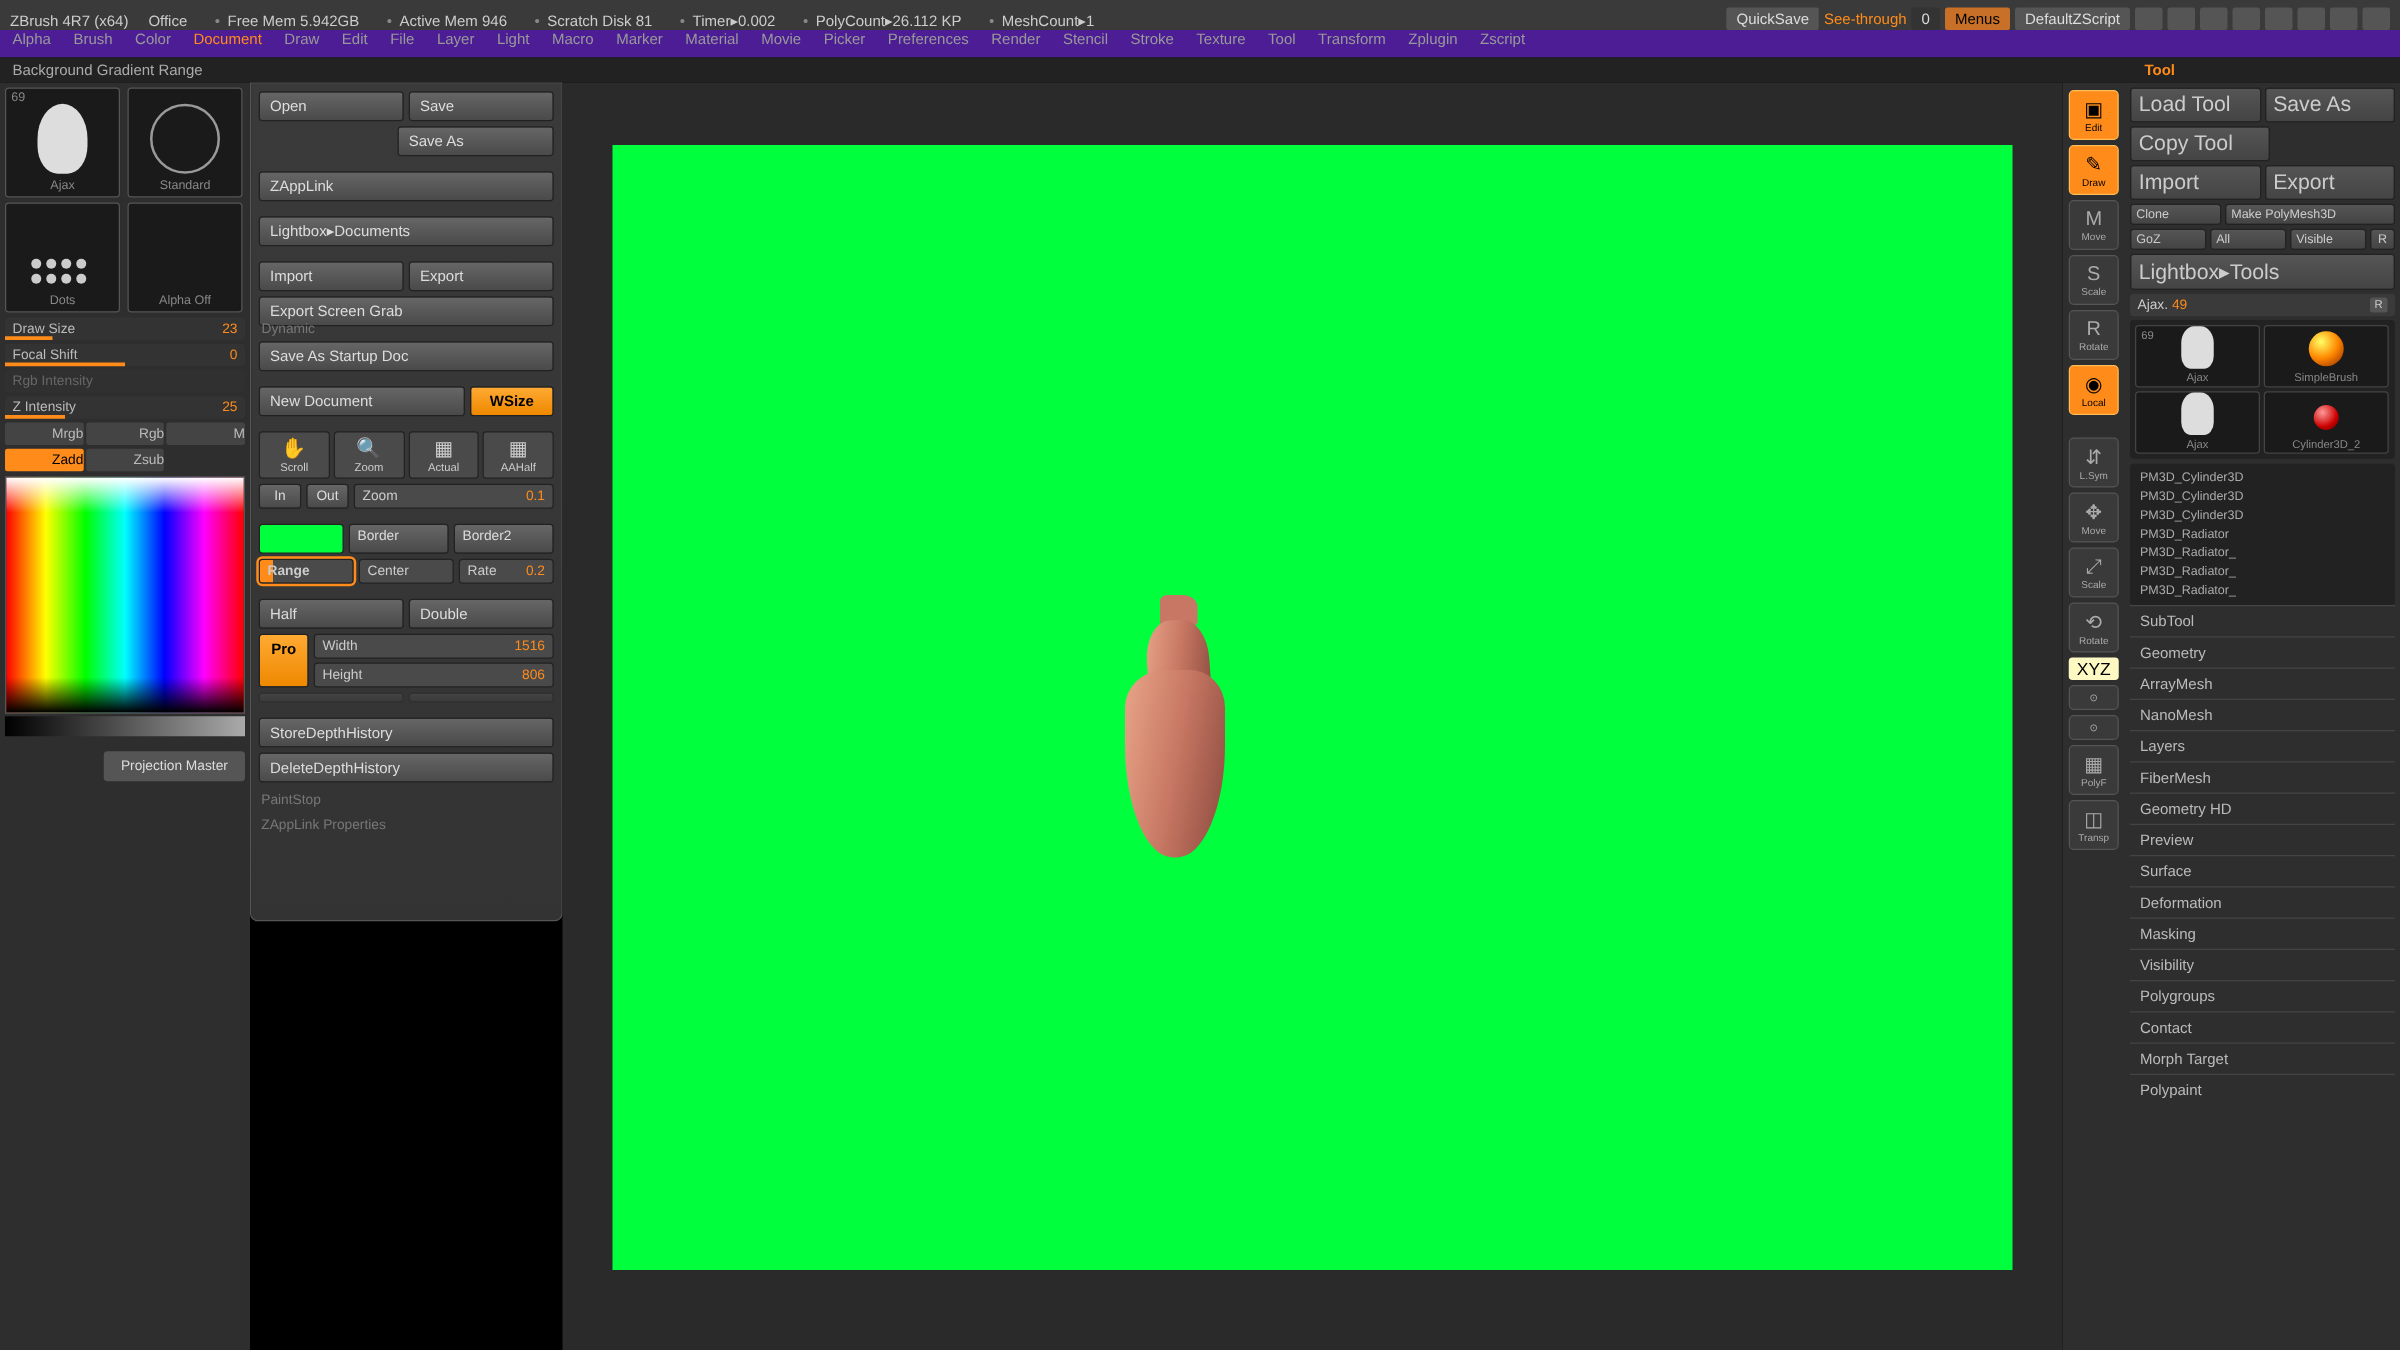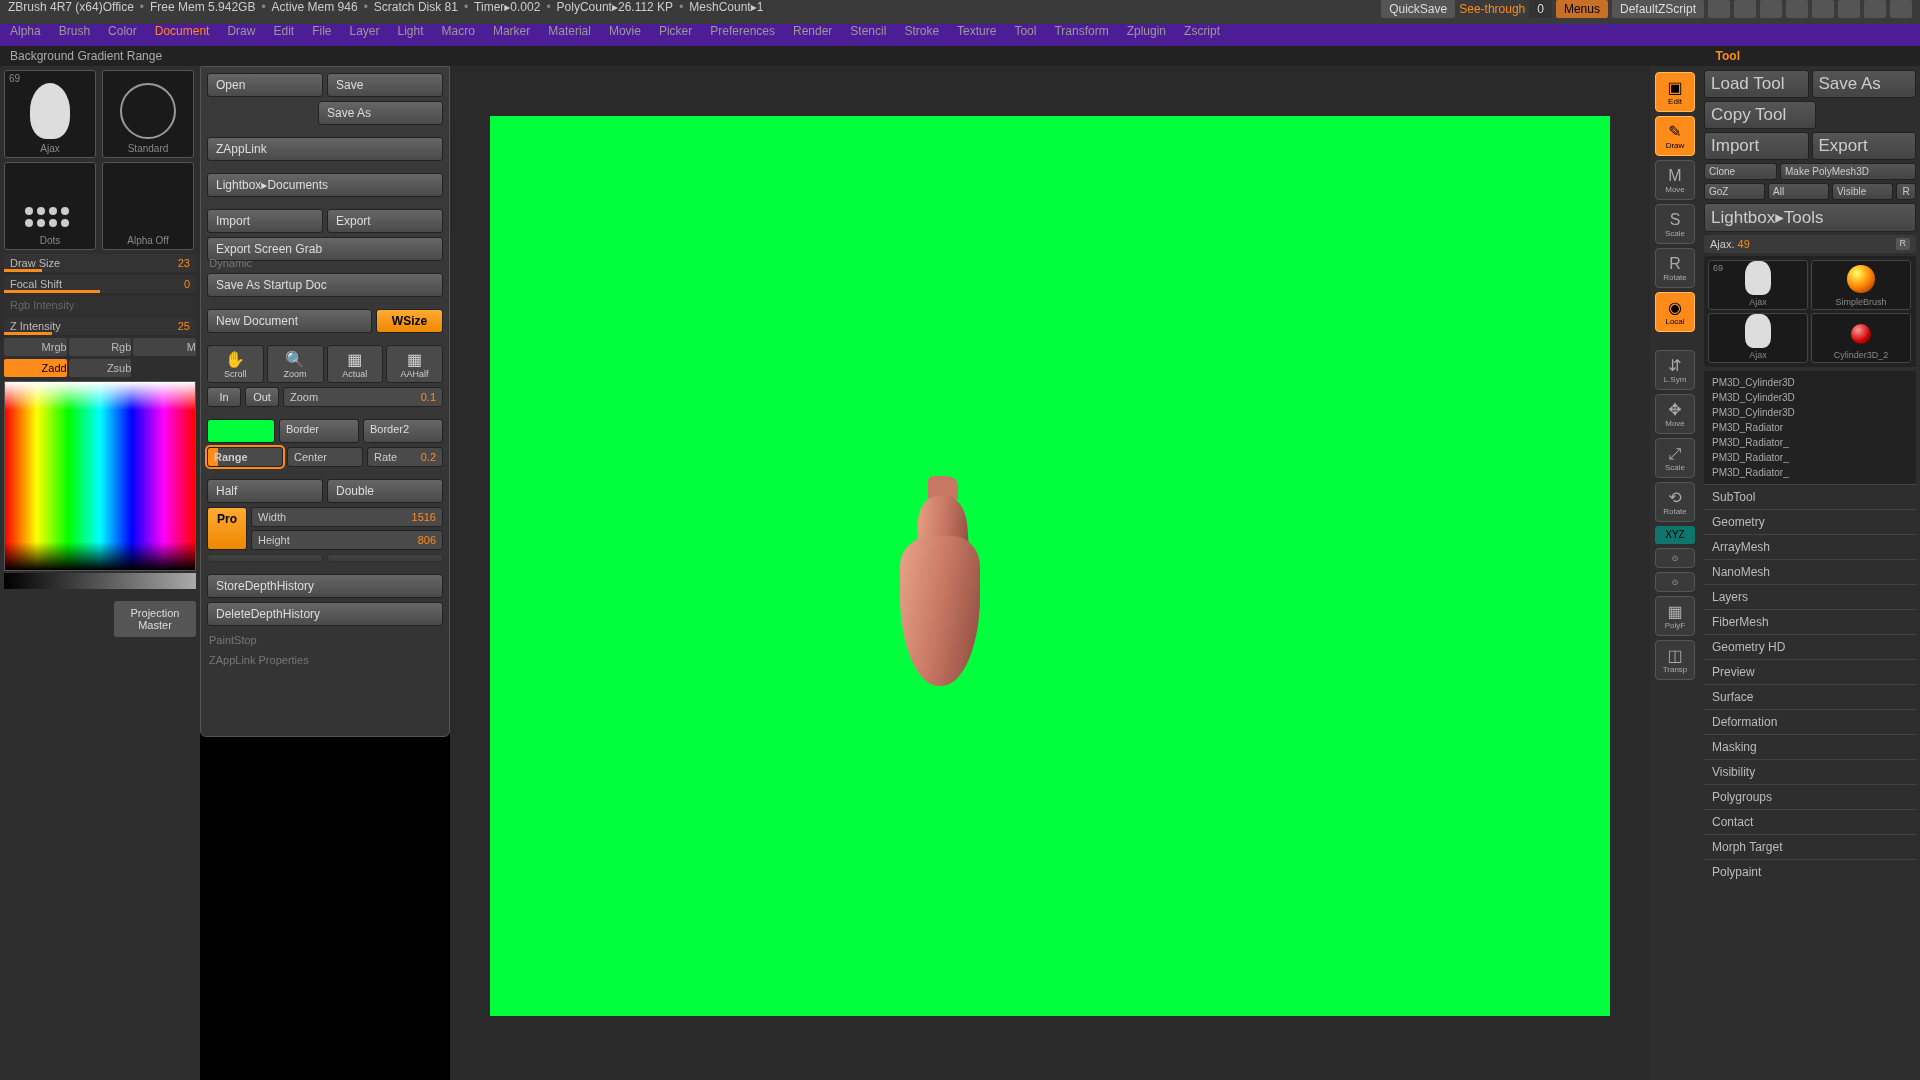--- a/index.html
+++ b/index.html
@@ -1,19 +1,19 @@
 <!DOCTYPE html>
 <html><head>
 <meta charset="utf-8">
 <style>
 * { margin:0; padding:0; box-sizing:border-box; font-family:Arial,sans-serif; user-select:none; }
 body { background:#000; width:1920px; height:1080px; overflow:hidden; position:relative; }
 
 
-.titlebar { height:24px; background:#3a3a3a; color:#ccc; font-size:12px; display:flex; align-items:flex-start; padding:0 8px; }
+.titlebar { height:24px; background:#3a3a3a; color:#ccc; font-size:12px; display:flex; align-items:flex-end; padding:0 8px; gap:16px; }
 .titlebar .sep::before { content:"•"; margin:0 6px; color:#888; }
 .titlebar .right { margin-left:auto; display:flex; gap:4px; align-items:center; }
 .tb-btn { background:#555; color:#ddd; padding:2px 8px; font-size:12px; border-radius:2px; }
 .tb-btn.orange { background:#c87028; color:#000; }
 .tb-icon { width:22px; height:18px; background:#555; border-radius:2px; }
 
 
 .menubar { height:22px; background:#4c1d95; display:flex; align-items:flex-start; padding:0 10px; gap:18px; }
 .menubar span { color:#999; font-size:12px; cursor:pointer; }
 .menubar span.active { color:#ff8c1a; }
@@ -39,21 +39,21 @@
 .slider-row .val { color:#ff8c1a; }
 .slider-row .bar { position:absolute; bottom:0; left:0; height:3px; background:#ff8c1a; }
 .toggle-row { display:flex; gap:2px; margin:3px 0; }
 .toggle { flex:1; background:#444; text-align:right; padding:3px 0; border-radius:2px; font-size:11px;}
 .toggle.on { background:#ff8c1a; color:#000; }
 .color-picker { width:100%; height:190px; margin-top:4px; background:
   linear-gradient(to bottom, rgba(255,255,255,1), rgba(255,255,255,0) 15%, rgba(0,0,0,0) 85%, rgba(0,0,0,1)),
   linear-gradient(to right,#ff0000,#ffff00,#00ff00,#00ffff,#0000ff,#ff00ff,#ff0000);
   border:1px solid #555;}
 .grad-bar { height:16px; background:linear-gradient(to right,#000,#555,#aaa); margin-top:2px; }
-.proj-master { background:#555; color:#ddd; padding:6px; border-radius:3px; margin-top:12px; text-align:center; font-size:11px; width:82px; margin-left:auto;}
+.proj-master { background:#555; color:#ddd; padding:6px; border-radius:3px; margin-top:12px; text-align:center; font-size:11px; width:113px; margin-left:auto;}
 
 
 .docpanel { width:250px; background:linear-gradient(#3a3a3a,#333); padding:6px; border:1px solid #555; border-radius:0 0 6px 6px; align-self:flex-start;}
 .dp-row { display:flex; gap:4px; margin-bottom:4px; }
 .dp-btn { flex:1; background:linear-gradient(#666,#4a4a4a); color:#ddd; padding:4px 8px; border-radius:3px; font-size:12px; border:1px solid #222; text-align:left;}
 .dp-btn.full { width:100%; }
 .dp-btn.orange { background:linear-gradient(#ffaa33,#ee8800); color:#000; font-weight:bold;}
 .dp-btn.small { font-size:11px; padding:3px 6px; }
 .dp-sep { height:8px; }
 .dp-icon-row { display:flex; gap:3px; margin-bottom:4px;}
@@ -72,21 +72,21 @@
 .bottle-body { width:80px; height:150px; background:linear-gradient(100deg,#e8a588,#c77763 50%,#8b4a3e); border-radius:40% 35% 48% 48% / 20% 20% 60% 60%; position:absolute; bottom:0;}
 .bottle-neck { width:50px; height:80px; background:linear-gradient(100deg,#e8a588,#c77763 50%,#8b4a3e); border-radius:40% 40% 20% 20%; position:absolute; top:30px; left:18px; transform:rotate(-4deg);}
 .bottle-spray { width:30px; height:24px; background:#c77763; position:absolute; top:10px; left:28px; border-radius:20% 40% 10% 10%;}
 .caption { position:absolute; bottom:20px; left:50%; transform:translateX(-50%); background:#000; color:#fff; font-size:42px; padding:20px 40px; text-align:center; line-height:1.3; }
 
 
 .rtoolstrip { width:50px; background:#2e2e2e; padding:6px 4px; display:flex; flex-direction:column; gap:4px; align-items:center;}
 .rt-btn { width:40px; height:40px; background:#3a3a3a; border:1px solid #555; border-radius:4px; display:flex; flex-direction:column; align-items:center; justify-content:center; font-size:8px; color:#aaa;}
 .rt-btn.on { background:#ff8c1a; color:#000; border-color:#ffbb55;}
 .rt-btn .ic { font-size:16px; }
-.rt-small { width:40px; height:18px; background:#0f766e; color:#000; font-size:10px; border-radius:3px; text-align:center; line-height:18px;}
+.rt-small { width:40px; height:18px; background:#fef9c3; color:#000; font-size:14px; border-radius:3px; text-align:center; line-height:18px;}
 
 
 .rightpanel { width:220px; background:#2e2e2e; padding:4px; color:#ccc; font-size:11px;}
 .rp-row { display:flex; gap:3px; margin-bottom:3px;}
 .rp-btn { flex:1; background:linear-gradient(#555,#444); padding:3px 6px; border-radius:3px; border:1px solid #222; font-size:17px;}
 .rp-btn.small { font-size:10px; padding:2px 4px;}
 .rp-slider { background:#3a3a3a; padding:3px 6px; border-radius:3px; margin-bottom:3px; display:flex; justify-content:space-between;}
 .rp-slider .v { color:#ff8c1a;}
 .rp-slider .r { background:#555; padding:0 4px; border-radius:2px; font-size:9px;}
 .tool-grid { display:flex; flex-wrap:wrap; gap:3px; background:#222; padding:4px; border-radius:3px; margin-bottom:4px;}

